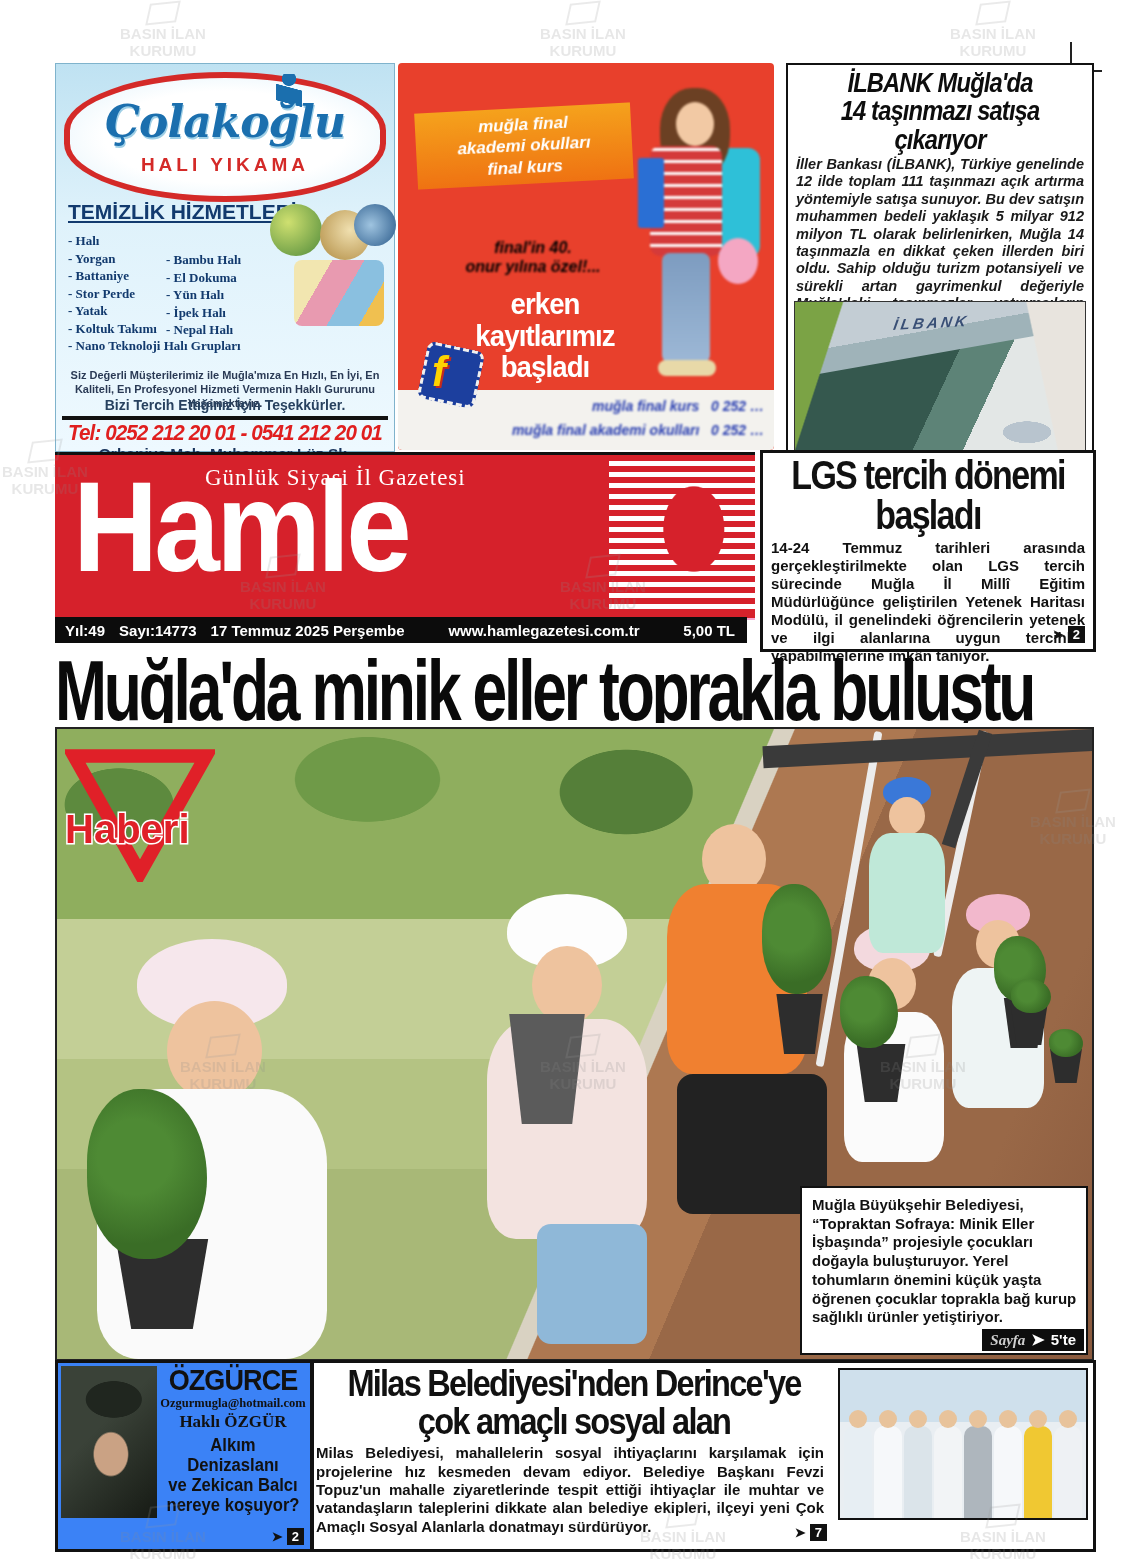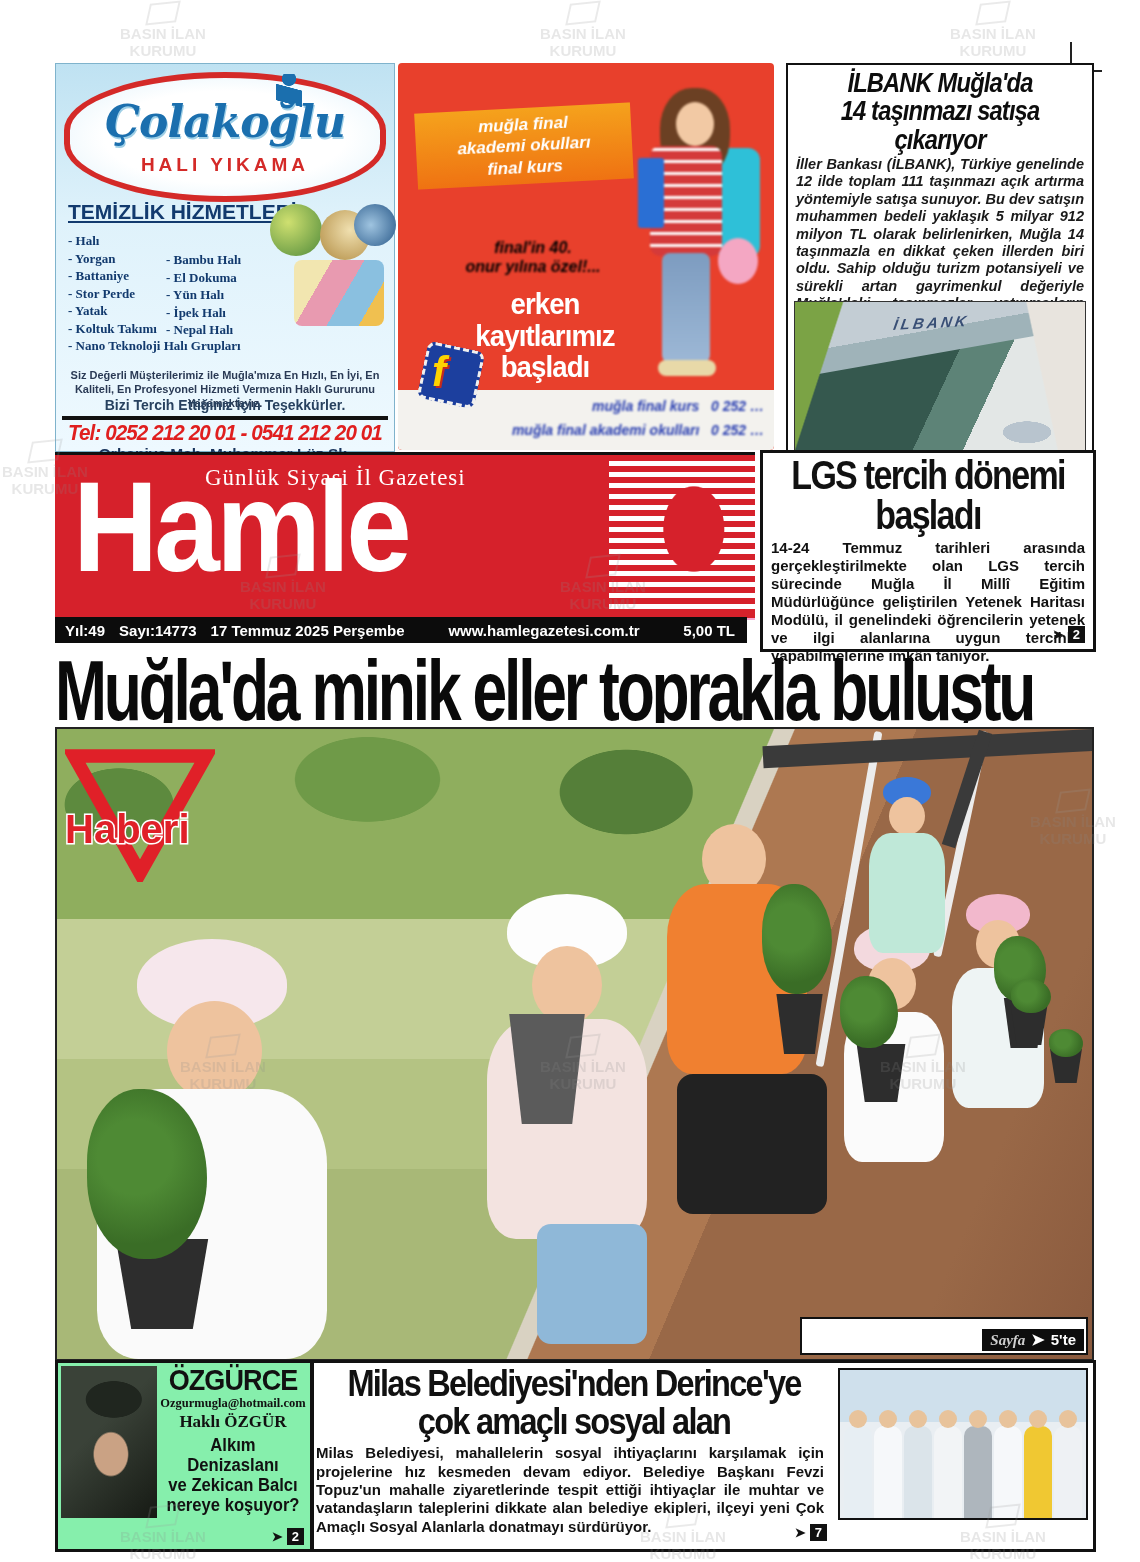--- a/index.html
+++ b/index.html
@@ -149,21 +149,21 @@
       text-shadow:0 0 2px #fff;}
   .caption{position:absolute;right:4px;bottom:4px;width:266px;background:#fff;
       border:2px solid #111;padding:8px 8px 26px 10px;z-index:6;
       font-size:15px;font-weight:bold;line-height:1.25;text-align:left;}
   .cap-badge{position:absolute;right:2px;bottom:2px;height:22px;background:#0d0d0d;color:#fff;
       display:flex;align-items:center;gap:6px;padding:0 8px;font-size:15px;}
   .cap-badge .sf{font-family:"Liberation Serif",serif;font-style:italic;color:#cfcfcf;}
   .cap-badge .ar{font-size:16px;}
   .cap-badge .pg{font-weight:bold;}
   
-  .ozg{left:55px;top:1360px;width:252px;height:186px;border:3px solid #111;background:#86efac;}
+  .ozg{left:55px;top:1360px;width:252px;height:186px;border:3px solid #111;background:#3b82f6;}
   .ozg-photo{position:absolute;left:3px;top:3px;width:96px;height:152px;
       background:
         radial-gradient(30px 38px at 52% 58%,#caa284 55%,transparent 60%),
         radial-gradient(46px 30px at 55% 22%,#20261f 60%,transparent 62%),
         linear-gradient(135deg,#3a4238 0 40%,#161a14 100%);filter:blur(.5px);}
   .ozg-right{position:absolute;left:102px;top:2px;right:4px;text-align:center;}
   .ozg-title{font-weight:bold;font-size:30px;letter-spacing:-1px;transform:scaleX(.9);line-height:1.0;}
   .ozg-mail{font-family:"Liberation Serif",serif;font-weight:bold;font-size:12.5px;margin-top:1px;}
   .ozg-author{font-family:"Liberation Serif",serif;font-weight:bold;font-size:17px;margin-top:1px;}
   .ozg-q{font-weight:bold;font-size:17.5px;line-height:1.15;margin-top:3px;transform:scaleX(.95);}
@@ -444,20 +444,21 @@
     </div>
 
     <div class="gh">
       <svg width="150" height="135" viewBox="0 0 100 90">
         <polygon points="6,6 94,6 50,84" fill="none" stroke="#e02028" stroke-width="9"></polygon>
       </svg>
       <div class="t" style="top:62px;left:0px;">Haberi</div>
     </div>
 
     <div class="caption">
+      <span>Muğla Büyükşehir Belediyesi, “Topraktan Sofraya: Minik Eller İşbaşında” projesiyle çocukları doğayla buluşturuyor. Yerel tohumların önemini küçük yaşta öğrenen çocuklar toprakla bağ kurup sağlıklı ürünler yetiştiriyor.</span>
       <div class="cap-badge">
         <span class="sf">Sayfa</span>
         <span class="ar">➤</span>
         <span class="pg">5'te</span>
       </div>
     </div>
   </div>
 
   <div class="abs ozg">
     <div class="ozg-photo"></div>

